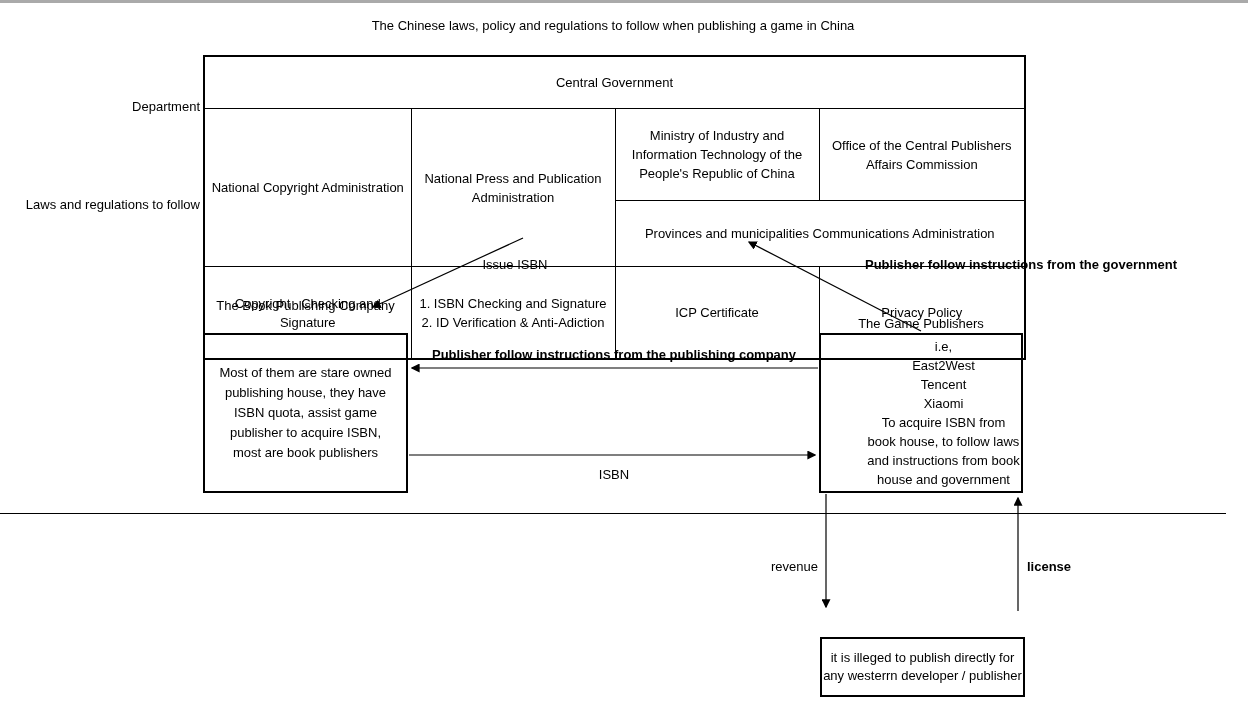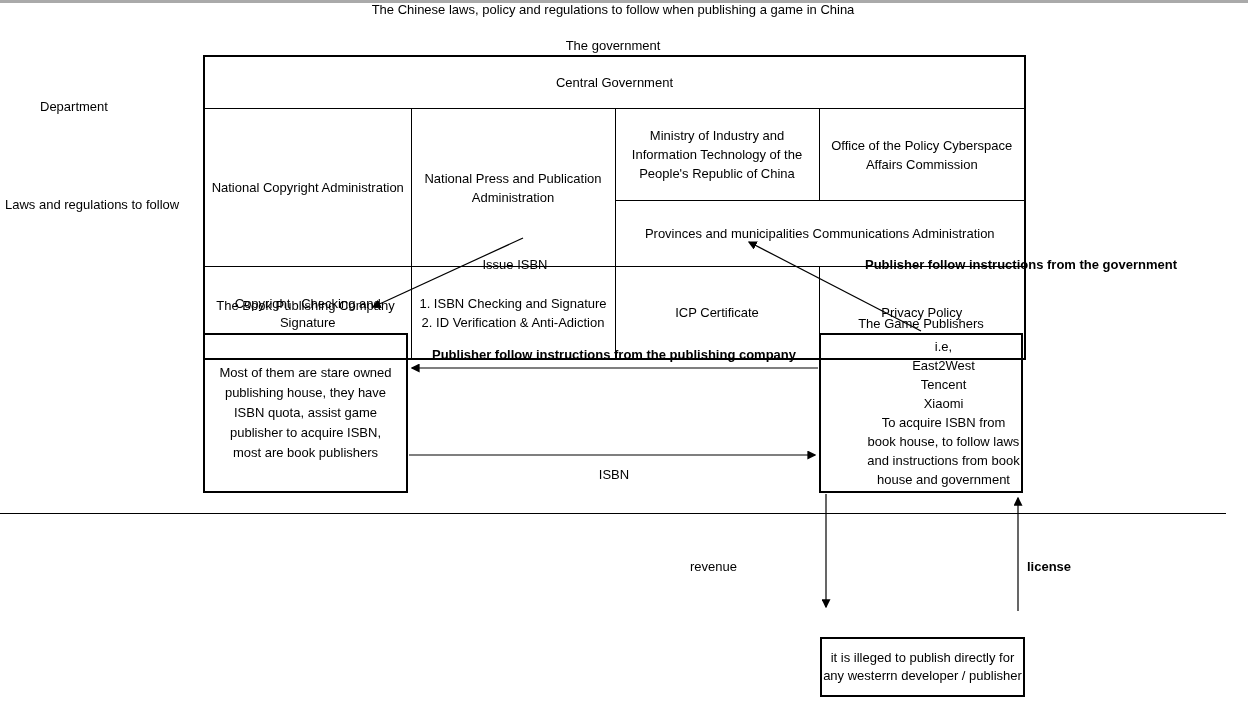--- a/index.html
+++ b/index.html
@@ -3,21 +3,21 @@
 <meta charset="utf-8">
 <style>
   html,body{margin:0;padding:0;background:#fff;}
   #canvas{
     position:relative;width:1248px;height:714px;background:#ffffff;
     font-family:"Liberation Sans", sans-serif;color:#000;overflow:hidden;
   }
   .abs{position:absolute;}
   .txt{font-size:13px;line-height:20px;color:#000;}
   .center{text-align:center;}
-  .right{text-align:left;}
+  .right{text-align:right;}
   .nowrap{white-space:nowrap;font-weight:bold;}
   .preline{white-space:pre-line;}
   .prewrap{white-space:pre-wrap;}
 
   
   #top-strip{left:0;top:0;width:1248px;height:3px;background:#aaaaaa;}
 
   
   #gov-table{left:203px;top:55px;border-collapse:collapse;table-layout:fixed;}
   #gov-table td{
@@ -45,43 +45,42 @@
   #arrow-layer{left:0;top:0;width:1248px;height:714px;pointer-events:none;}
   #arrow-layer line{stroke:#000;stroke-width:1.2;}
 </style>
 </head>
 <body>
 
 <div id="canvas">
 
   <div id="top-strip" class="abs"></div>
 
-  <div class="abs txt center" style="left:0;top:0;width:1226px;">The Chinese laws, policy and regulations to follow when publishing a game in China</div>
+  <div class="abs txt center" style="left:0;top:16px;width:1226px;">The Chinese laws, policy and regulations to follow when publishing a game in China</div>
 
-  <div class="abs txt center" style="left:0;top:36px;width:1226px;">The government</div>
 
   <div class="abs txt right" style="left:40px;top:97px;width:160px;">Department</div>
   <div class="abs txt right" style="left:5px;top:195px;width:195px;">Laws and regulations to follow</div>
 
   <table id="gov-table" class="abs">
     <colgroup>
       <col style="width:207px">
         <col style="width:204px">
         <col style="width:204px">
         <col style="width:206px">
     </colgroup>
     <tbody>
         <tr class="hrow">
       <td colspan="4">Central Government</td>
     </tr>
     <tr class="r2">
       <td rowspan="2">National Copyright Administration</td>
       <td rowspan="2">National Press and Publication Administration</td>
       <td>Ministry of Industry and Information Technology of the People's Republic of China</td>
-      <td>Office of the Policy Cyberspace Affairs Commission</td>
+      <td>Office of the Central Publishers Affairs Commission</td>
     </tr>
     <tr class="r3">
       <td colspan="2">Provinces and municipalities Communications Administration</td>
     </tr>
     <tr class="r4">
       <td class="prewrap">Copyright   Checking and
 Signature</td>
       <td class="preline">1. ISBN Checking and Signature
 2. ID Verification &amp; Anti-Adiction</td>
       <td>ICP Certificate</td>

